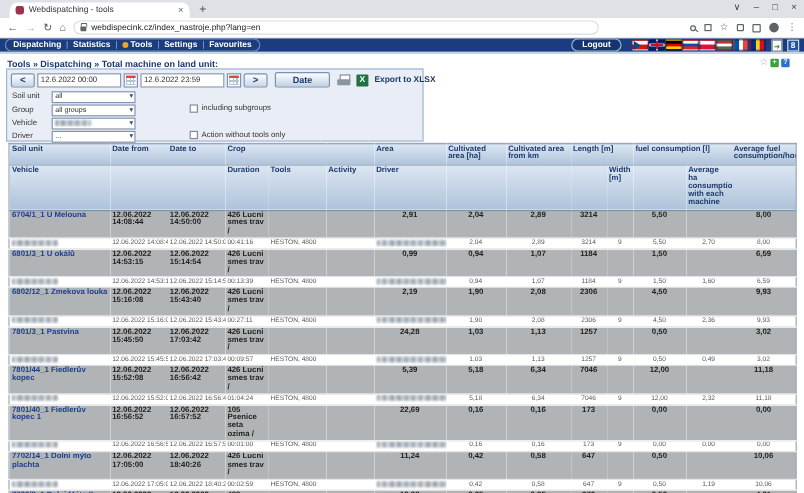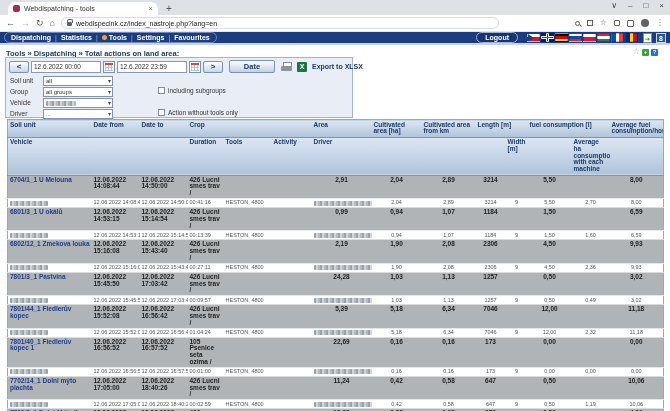--- a/index.html
+++ b/index.html
@@ -193,21 +193,21 @@
         <span class="flag flag-ro" style="margin-left: 1px;"></span>
       </span>
     <span class="doc-ic"></span>
     <span class="applogo-ic">8</span>
   </div>
 </div>
 
 <div class="content">
 
   <div class="breadcrumb">
-    <span>Tools</span><span class="sep">»</span><span>Dispatching</span><span class="sep">»</span><span>Total actions on land area:</span>
+    <span>Tools</span><span class="sep">»</span><span>Dispatching</span><span class="sep">»</span><span>Total machine on land unit:</span>
   </div>
 
   <div class="corner-icons">
     <span class="c-star">☆</span>
     <span class="c-add">+</span>
     <span class="c-help">?</span>
   </div>
 
   <div class="filter-panel">
     <div class="daterow">

